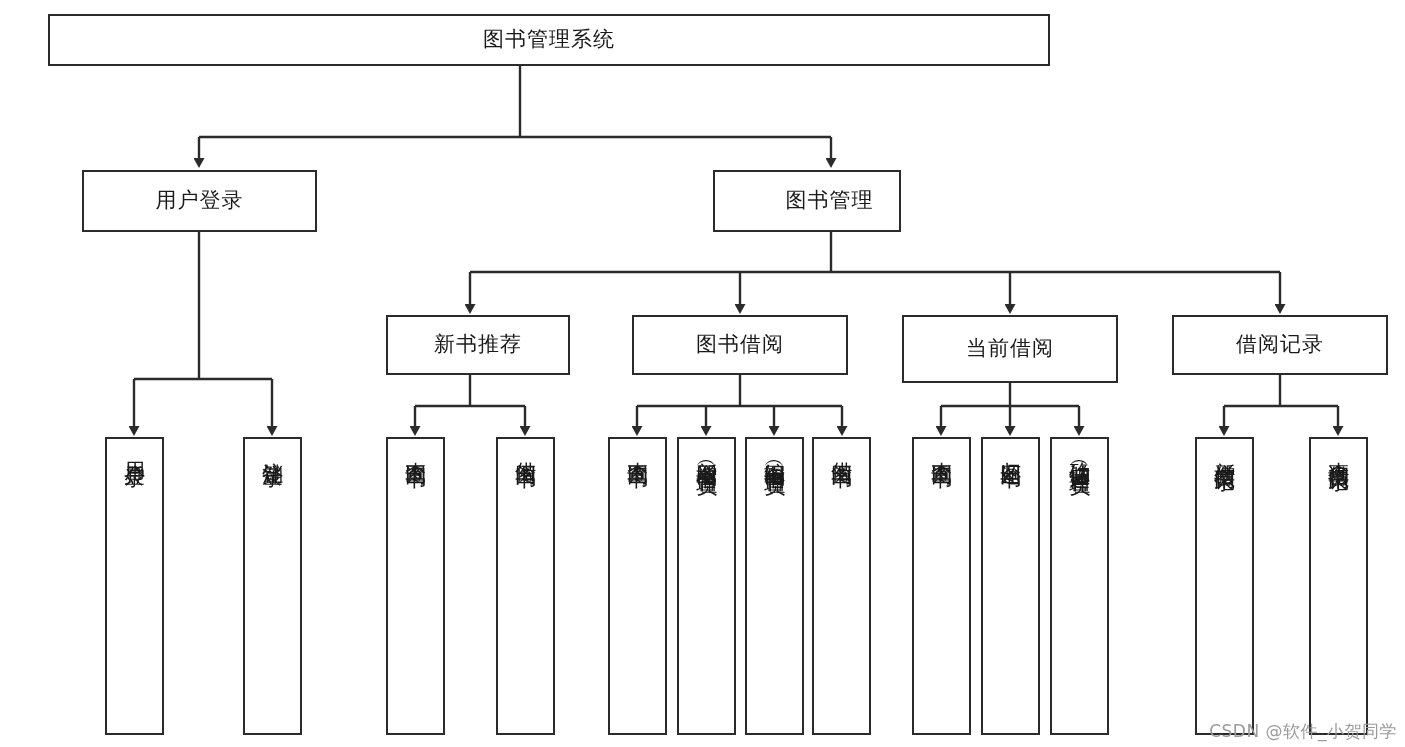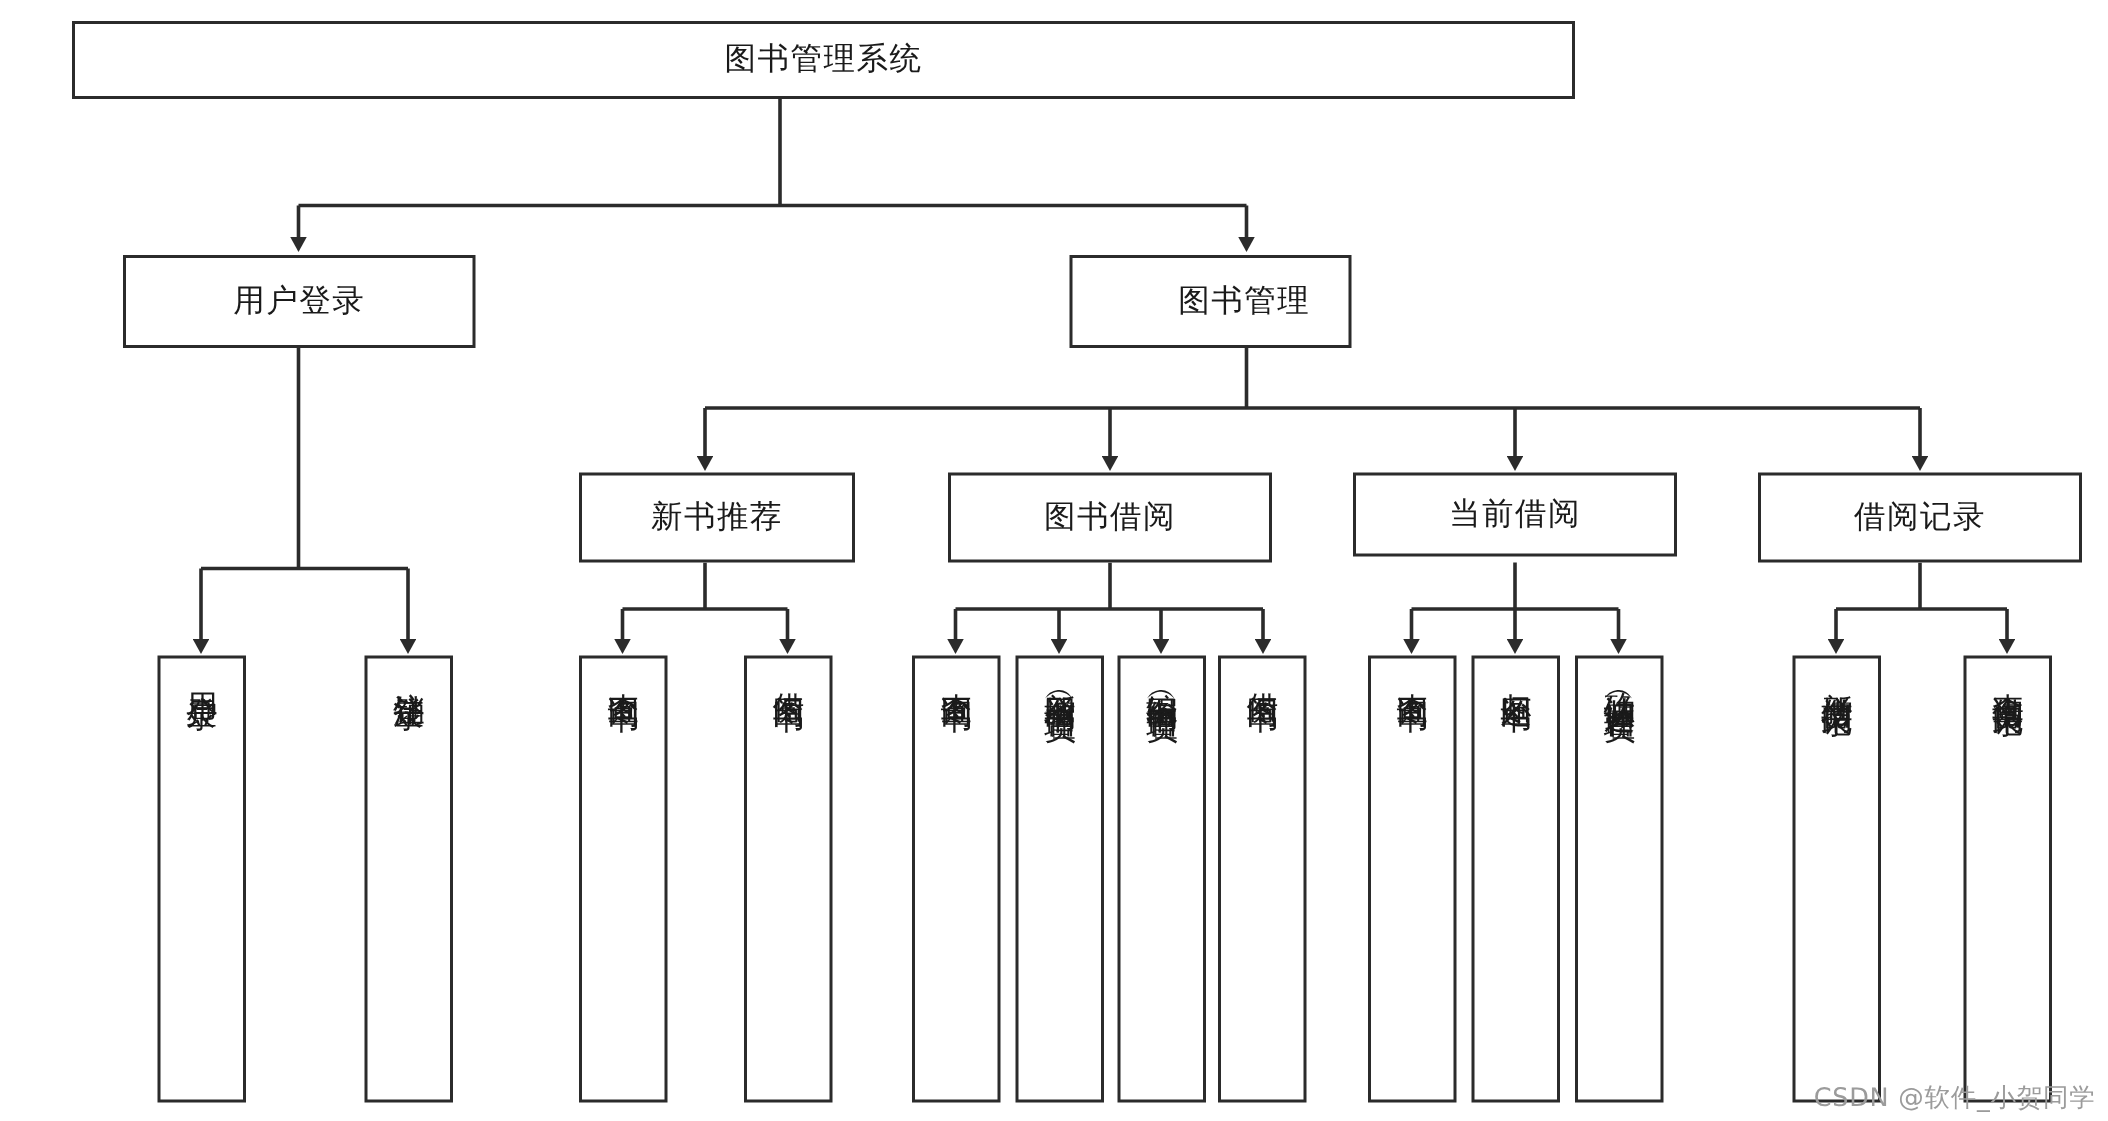--- a/index.html
+++ b/index.html
@@ -153,21 +153,21 @@
   <div class="node horiz" style="left:713px; top:170px; width:188px; height:62px;padding-left:45px;">
     <span>图书管理</span>
   </div>
 
   <div class="node horiz" style="left:362px; top:315px; width:184px; height:60px;margin-left:24px;">
     <span>新书推荐</span>
   </div>
   <div class="node horiz" style="left:632px; top:315px; width:216px; height:60px;">
     <span>图书借阅</span>
   </div>
-  <div class="node horiz" style="left:902px; top:315px; width:216px; height:56px;">
+  <div class="node horiz" style="left:902px; top:315px; width:216px; height:68px;">
     <span>当前借阅</span>
   </div>
   <div class="node horiz" style="left:1172px; top:315px; width:216px; height:60px;">
     <span>借阅记录</span>
   </div>
 
   <div class="node vert" style="left:105px; top:437px; width:59px; height:298px;">
     <span class="vtext">用户登录</span>
   </div>
   <div class="node vert" style="left:243px; top:437px; width:59px; height:298px;">

